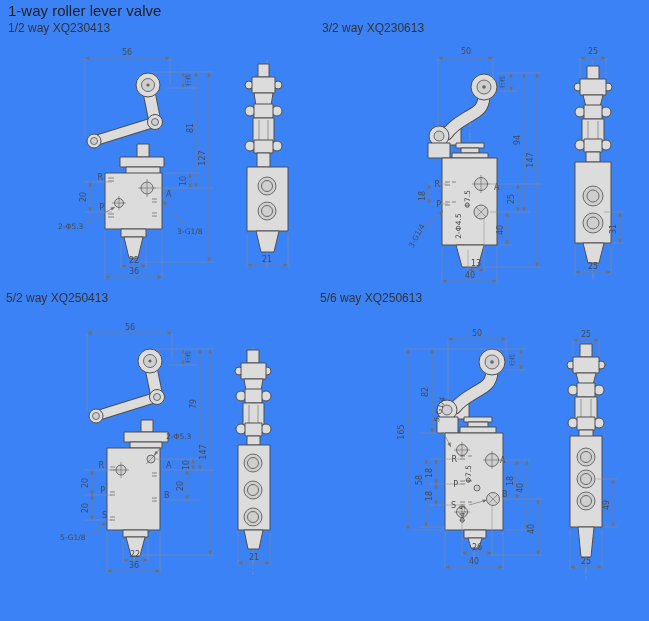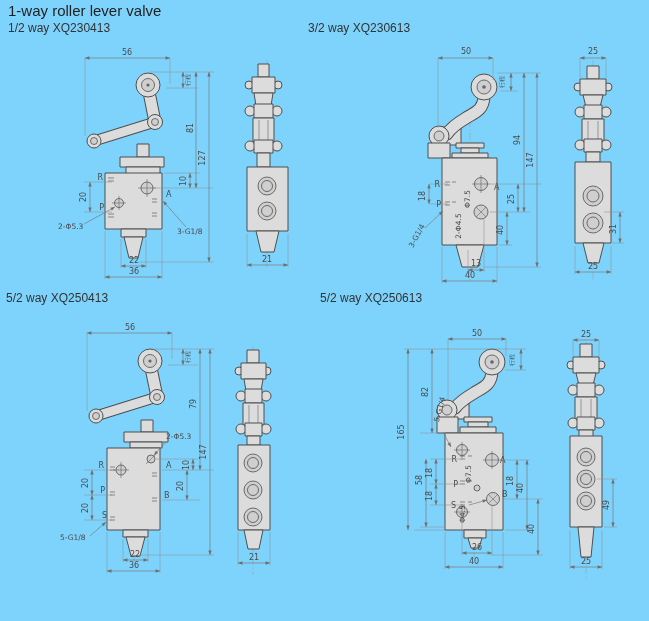--- a/index.html
+++ b/index.html
@@ -1,20 +1,20 @@
 <!DOCTYPE html>
 <html><head>
 <meta charset="utf-8">
 <style>
   html,body{margin:0;padding:0;background:#fff}
-  .stage{position:relative;width:649px;height:621px;background:#7dd3fc;overflow:hidden;
+  .stage{position:relative;width:649px;height:621px;background:#3b82f6;overflow:hidden;
          font-family:"Liberation Sans",sans-serif}
   .title{position:absolute;left:8px;top:2px;font-size:15px;color:#1f1f1f;z-index:2}
   .sub{position:absolute;font-size:12px;color:#333;z-index:2}
-  .sub.tl{left:8px;top:21px}.sub.tr{left:308px;top:21px}
+  .sub.tl{left:8px;top:21px}.sub.tr{left:322px;top:21px}
   .sub.bl{left:6px;top:291px}.sub.br{left:320px;top:291px}
   svg.draw{position:absolute;left:0;top:0}
   .part{fill:#dcdcdc;stroke:#4f4f4f;stroke-width:1;stroke-linejoin:round}
   .part2{fill:#cfcfcf;stroke:#4f4f4f;stroke-width:.8}
   .armO{stroke:#4f4f4f;stroke-linecap:round;fill:none}
   .armI{stroke:#dcdcdc;stroke-linecap:round;fill:none}
   .dim{stroke:#7b7b7b;stroke-width:.7;fill:none}
   .ext{stroke:#8f8f8f;stroke-width:.55;fill:none}
   .cl{stroke:#9a9a9a;stroke-width:.55;fill:none;stroke-dasharray:7 2 1.5 2}
   .cx{stroke:#666;stroke-width:.6;fill:none}
@@ -26,21 +26,21 @@
   .sm{font-size:7.5px}
 </style>
 </head>
 <body>
 
 <div class="stage">
   <div class="title">1-way roller lever valve</div>
   <div class="sub tl">1/2 way XQ230413</div>
   <div class="sub tr">3/2 way XQ230613</div>
   <div class="sub bl">5/2 way XQ250413</div>
-  <div class="sub br">5/2 way XQ250613</div>
+  <div class="sub br">5/6 way XQ250613</div>
 
   <svg class="draw" width="649" height="621" viewBox="0 0 649 621">
     <defs>
       <marker id="ar" viewBox="0 0 10 10" refX="9" refY="5" markerWidth="9" markerHeight="7" orient="auto-start-reverse">
         <path d="M0,1.6 L9,5 L0,8.4 z" fill="#6e6e6e"></path>
       </marker>
     </defs>
 
     <g>
       <line class="cl" x1="133" y1="166" x2="133" y2="264"></line>

